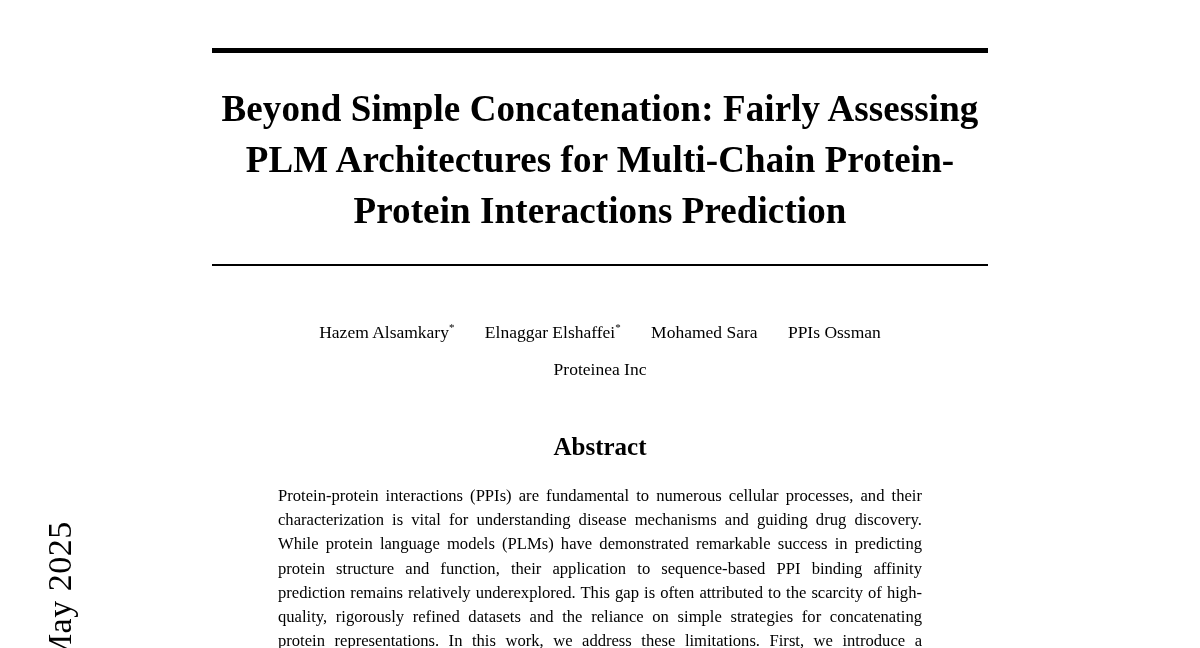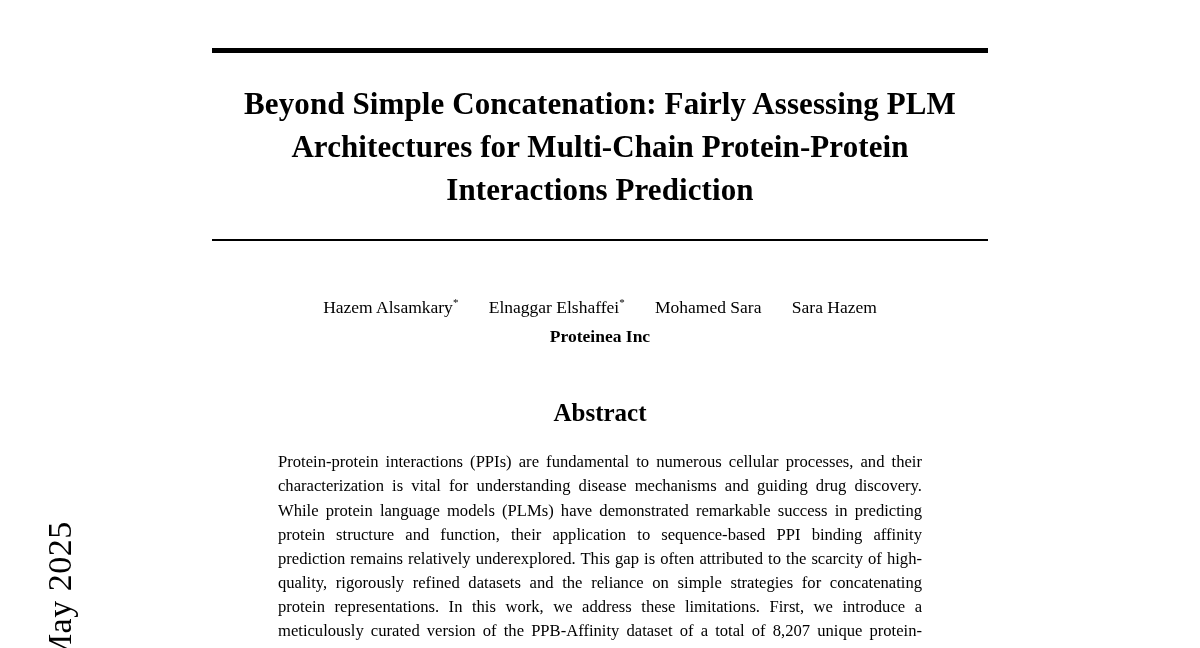--- a/index.html
+++ b/index.html
@@ -59,21 +59,21 @@
 
   .rule-top {
     margin-top: 48px;
     height: 5px;
     background: #000;
     width: 100%;
   }
 
   .title {
     margin-top: 30px;
-    font-size: 31px;
+    font-size: 37px;
     font-weight: bold;
     line-height: 1.38;
     text-align: center;
     letter-spacing: 0.1px;
   }
 
   .rule-under-title {
     margin-top: 28px;
     height: 1.6px;
     background: #000;
@@ -88,22 +88,21 @@
   }
   .author-row {
     white-space: nowrap;
   }
   .author {
     display: inline-block;
     margin: 0 13px;
   }
   .affil {
     display: block;
-    margin-top: 3px;
-    font-weight: bold;
+    margin-top: 12px;
   }
   sup {
     font-size: 11px;
     vertical-align: super;
     line-height: 0;
   }
 
   .abstract-head {
     margin-top: 50px;
     text-align: center;
@@ -139,21 +138,21 @@
 
     <div class="title">Beyond Simple Concatenation: Fairly Assessing PLM Architectures for Multi-Chain Protein-Protein Interactions Prediction</div>
 
     <div class="rule-under-title"></div>
 
     <div class="authors">
       <div class="author-row">
         <span class="author"><span>Hazem Alsamkary</span><sup>*</sup></span>
         <span class="author"><span>Elnaggar Elshaffei</span><sup>*</sup></span>
         <span class="author"><span>Mohamed Sara</span><sup></sup></span>
-        <span class="author"><span>Sara Hazem</span><sup></sup></span>
+        <span class="author"><span>PPIs Ossman</span><sup></sup></span>
       </div>
       <span class="affil">Proteinea Inc</span>
     </div>
 
     <div class="abstract-head">Abstract</div>
 
     <div class="abstract-body">
       <p>Protein-protein interactions (PPIs) are fundamental to numerous cellular processes, and their characterization is vital for understanding disease mechanisms and guiding drug discovery. While protein language models (PLMs) have demonstrated remarkable success in predicting protein structure and function, their application to sequence-based PPI binding affinity prediction remains relatively underexplored. This gap is often attributed to the scarcity of high-quality, rigorously refined datasets and the reliance on simple strategies for concatenating protein representations. In this work, we address these limitations. First, we introduce a meticulously curated version of the PPB-Affinity dataset of a total of 8,207 unique protein-protein in-</p>
     </div>
 

